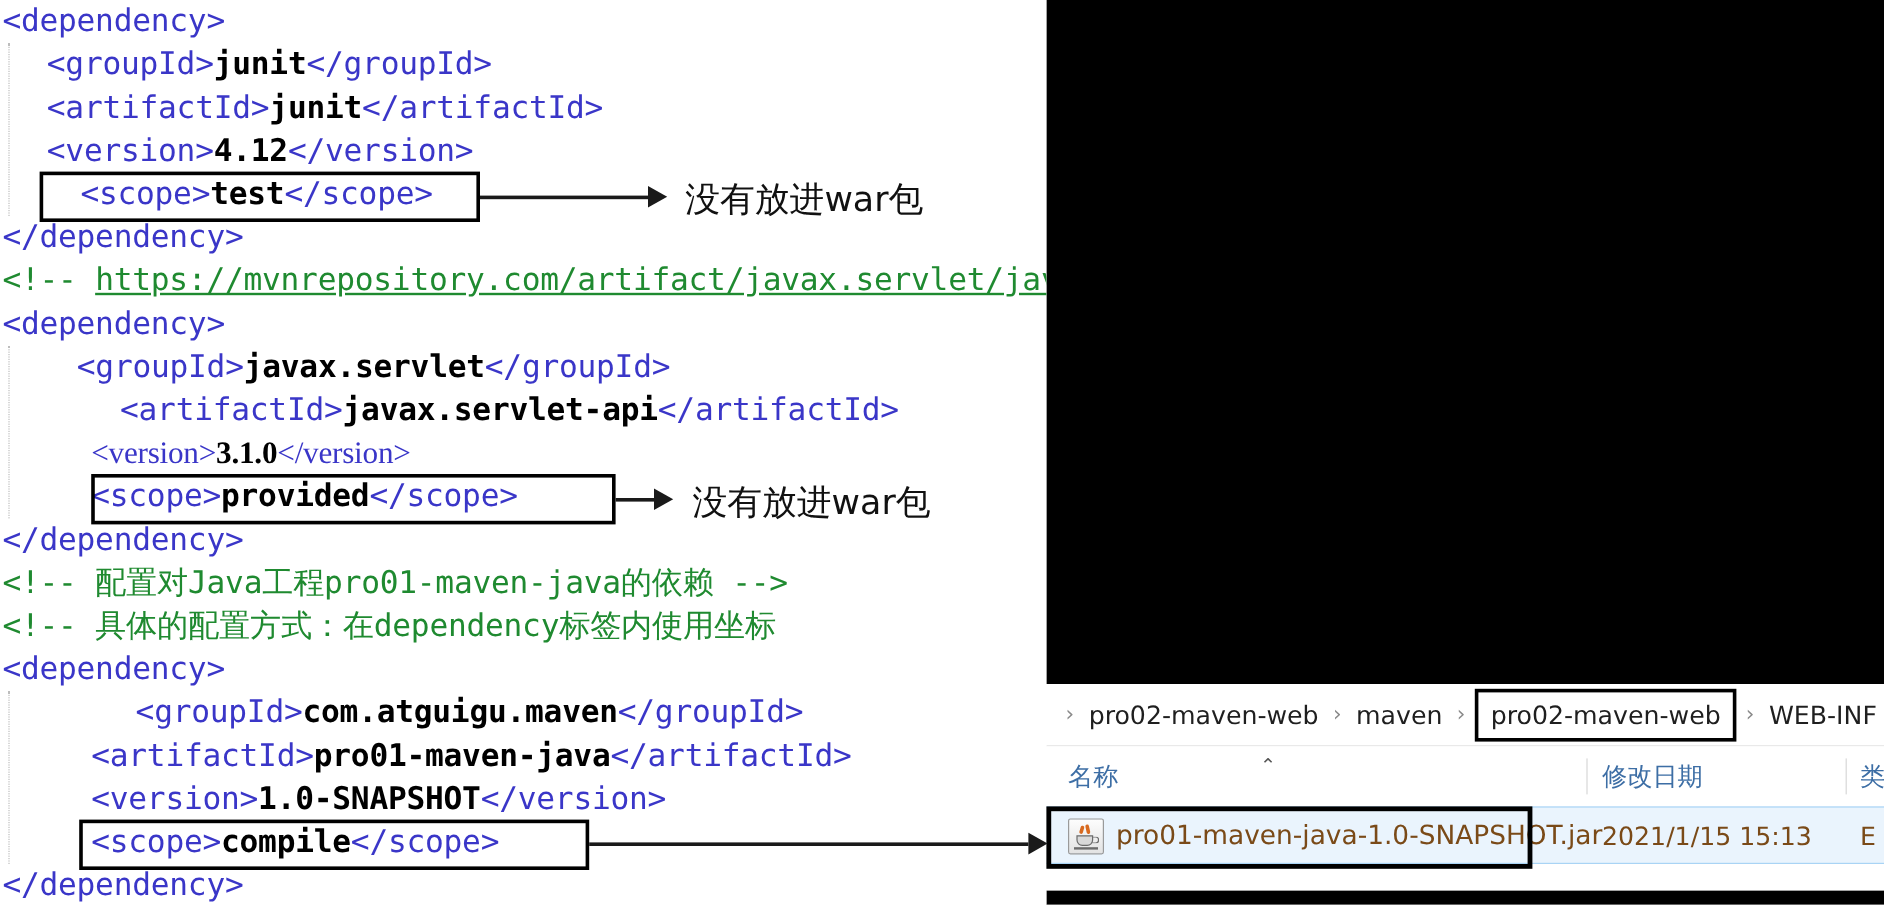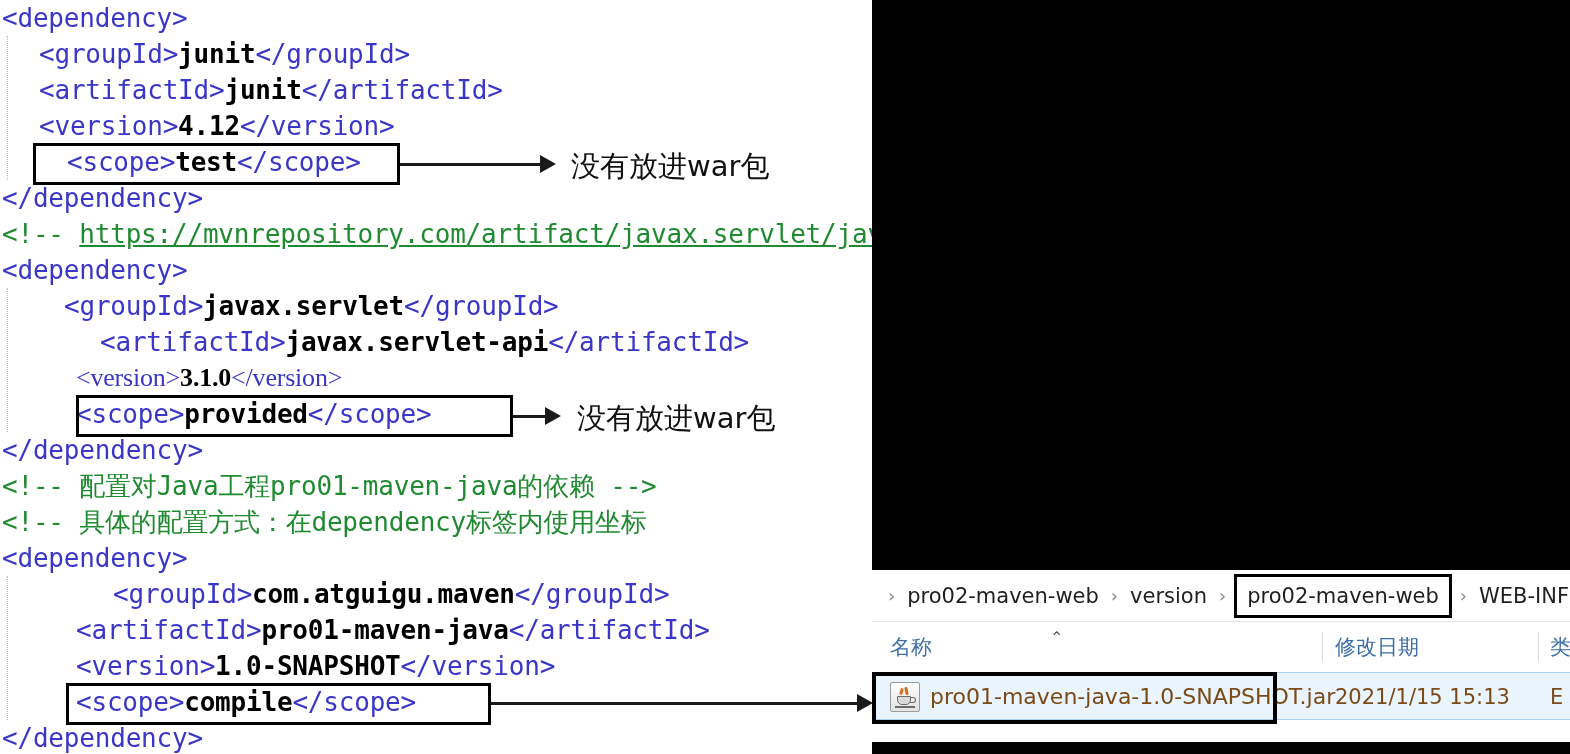--- a/index.html
+++ b/index.html
@@ -289,21 +289,21 @@
 
   <div class="arrow-line" style="left:491px; top:702px; width:366px; z-index:7;"></div>
   <div class="arrow-head" style="left:857px; top:694px; z-index:7;"></div>
 
   <div id="explorer">
 
     <div id="breadcrumb">
         <span class="crumb-sep">›</span>
         <span class="crumb">pro02-maven-web</span>
         <span class="crumb-sep">›</span>
-        <span class="crumb">version</span>
+        <span class="crumb">maven</span>
         <span class="crumb-sep">›</span>
         <span class="crumb crumb-highlight">pro02-maven-web</span>
         <span class="crumb-sep">›</span>
         <span class="crumb">WEB-INF</span>
         <span class="crumb-sep">›</span>
       </div>
 
     <div id="col-headers">
       <div class="col-head" style="left:18px;">名称</div>
       <div class="sort-caret" style="left:178px;">⌃</div>

